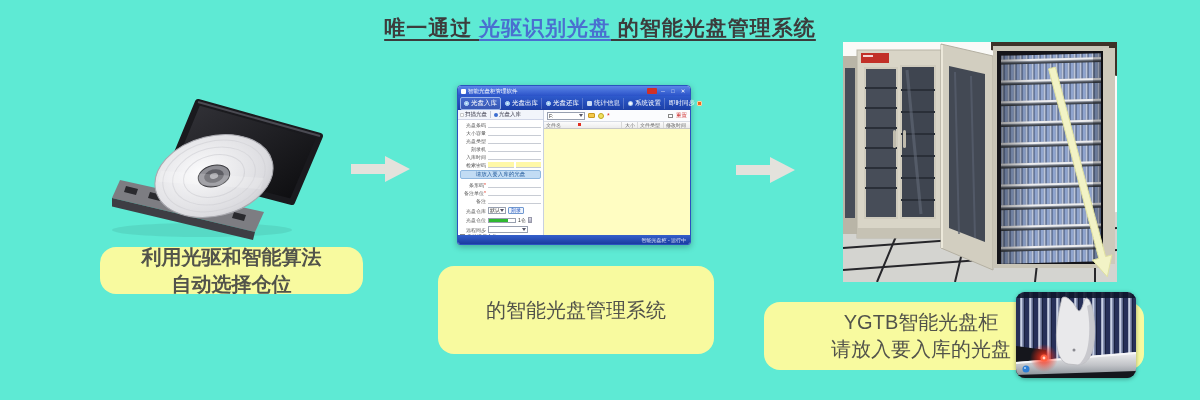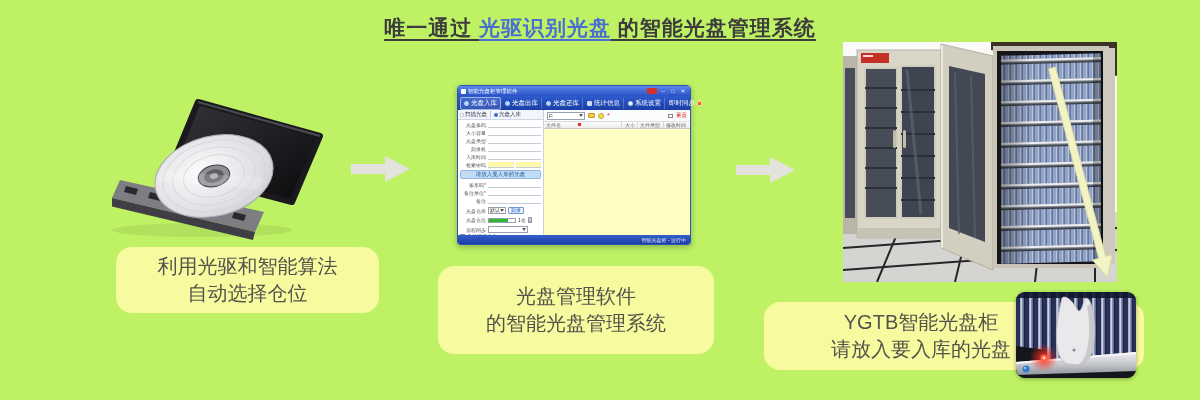--- a/index.html
+++ b/index.html
@@ -1,30 +1,30 @@
 <!DOCTYPE html>
 <html><head>
 <meta charset="utf-8">
 <style>
   html,body{margin:0;padding:0;}
-  .canvas{position:relative;width:1200px;height:400px;background:#bef264;overflow:hidden;
+  .canvas{position:relative;width:1200px;height:400px;background:#5eead4;overflow:hidden;
           font-family:"Liberation Sans",sans-serif;-webkit-text-size-adjust:none;}
   *{box-sizing:border-box;}
 
   
   .title{position:absolute;left:0;right:0;top:14px;margin:0;text-align:center;
          font-size:21px;font-weight:bold;color:#3c3c3c;letter-spacing:1px;}
   .title span{text-decoration:underline;text-decoration-thickness:2px;text-underline-offset:4px;}
   .title .hl{color:#4a6fd0;}
 
   
   .label-box{position:absolute;background:#f8fa9f;border-radius:16px;display:flex;
              flex-direction:column;align-items:center;justify-content:center;
              color:#52534b;font-size:20px;line-height:27px;text-align:center;}
-  .lb1{left:116px;top:247px;width:263px;height:66px;}
+  .lb1{left:100px;top:247px;width:263px;height:47px;font-weight:bold;}
   .lb2{left:438px;top:266px;width:276px;height:88px;}
   .lb3{left:764px;top:302px;width:380px;height:68px;padding-right:66px;}
 
   
   .flow-arrow{position:absolute;width:64px;height:32px;}
   .a1{left:349px;top:153px;}
   .a2{left:734px;top:154px;}
 
   
   .drive-photo{position:absolute;left:112px;top:92px;width:230px;height:150px;}
@@ -368,21 +368,20 @@
     <svg width="110" height="235" viewBox="0 0 110 235">
         <polygon points="16.6,8.9 23.4,7.1 73.6,196.6 79.9,194.9 75.3,216.8 60.5,200.1 66.8,198.4" fill="#f2f3c6" stroke="#e0e1a0" stroke-width="1"></polygon>
       </svg>
   </div>
 
   <div class="label-box lb1">
     <div>利用光驱和智能算法</div>
     <div>自动选择仓位</div>
   </div>
   <div class="label-box lb2">
-    <div>光盘管理软件</div>
     <div>的智能光盘管理系统</div>
   </div>
   <div class="label-box lb3">
     <div>YGTB智能光盘柜</div>
     <div>请放入要入库的光盘</div>
   </div>
 
   <div class="inset">
     <svg width="120" height="86" viewBox="0 0 120 86">
       <defs>

